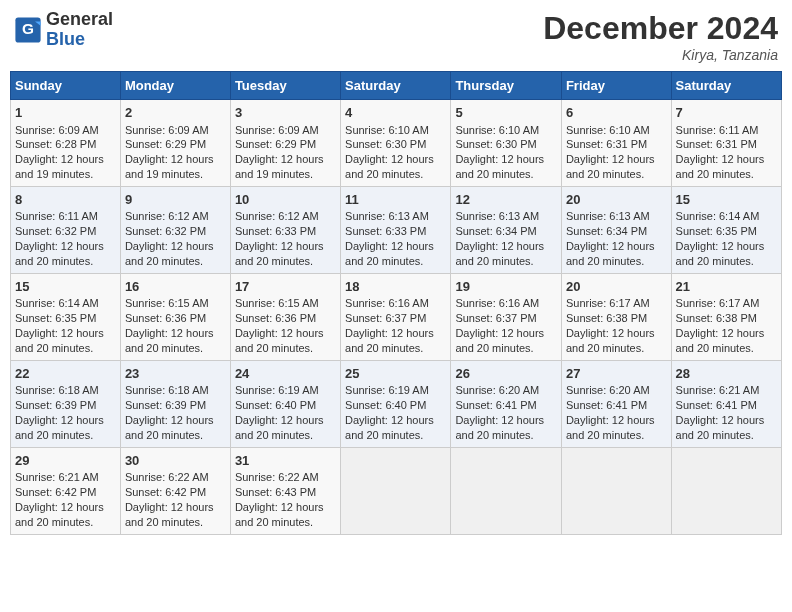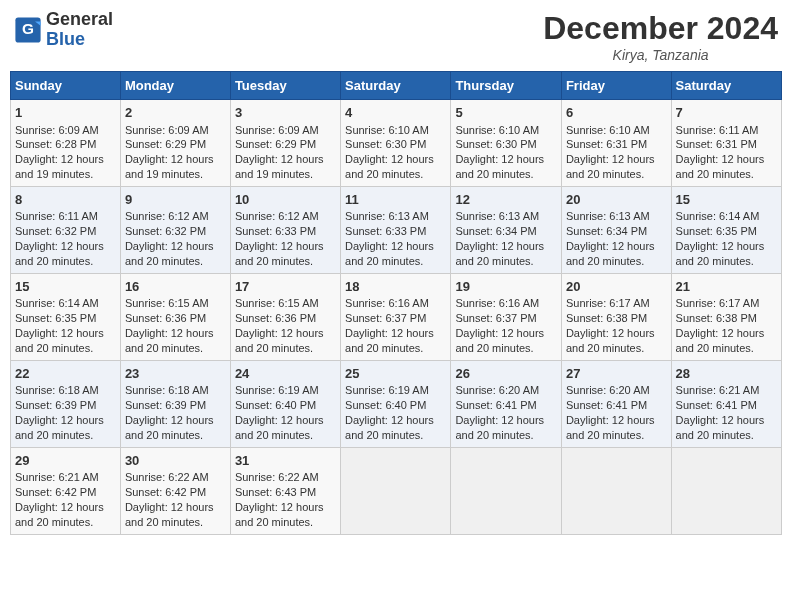--- a/index.html
+++ b/index.html
@@ -26,21 +26,21 @@
       font-size: 18px;
       font-weight: bold;
       color: #333;
       line-height: 1.1;
     }
     .logo-icon {
       width: 28px;
       height: 28px;
     }
     .title-area {
-      text-align: center;
+      text-align: right;
     }
     .month-title {
       font-size: 32px;
       font-weight: bold;
       color: #333;
     }
     .subtitle {
       font-size: 14px;
       color: #555;
       font-style: italic;

